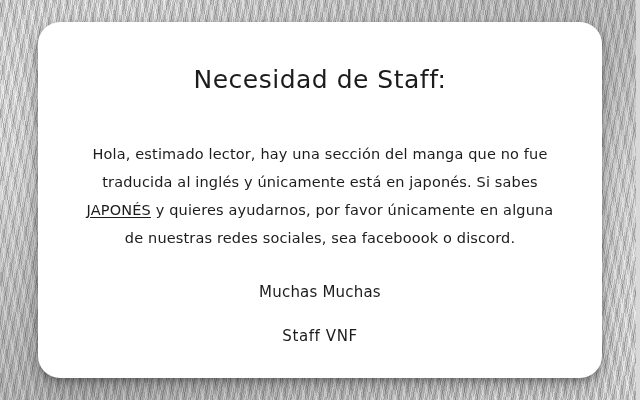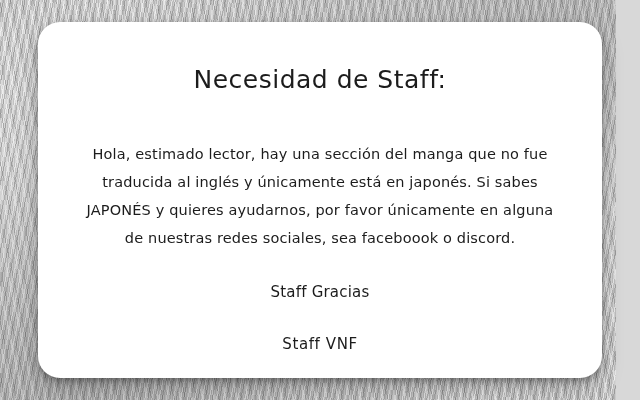--- a/index.html
+++ b/index.html
@@ -38,20 +38,21 @@
         rgba(70,70,70,0.22) 5px,
         rgba(70,70,70,0.22) 6px,
         rgba(0,0,0,0.00) 6px,
         rgba(0,0,0,0.00) 11px),
       repeating-linear-gradient(95deg,
         rgba(120,120,120,0.18) 0px,
         rgba(120,120,120,0.18) 1px,
         rgba(255,255,255,0.10) 1px,
         rgba(255,255,255,0.10) 2px),
       linear-gradient(180deg, #c9c9c9 0%, #dcdcdc 45%, #c4c4c4 100%);
+    padding-left: 20px;
   }
   #page::after {
     content: "";
     position: absolute;
     inset: 0;
     pointer-events: none;
     background:
       radial-gradient(ellipse at 50% 50%, rgba(255,255,255,0.35) 0%, rgba(255,255,255,0.0) 60%),
       radial-gradient(ellipse at 10% 95%, rgba(60,60,60,0.20) 0%, rgba(0,0,0,0) 55%),
       radial-gradient(ellipse at 92% 8%, rgba(60,60,60,0.18) 0%, rgba(0,0,0,0) 55%);
@@ -91,53 +92,54 @@
     text-align: center;
     font-family: "DejaVu Sans", sans-serif;
     font-size: 14.5px;
     color: #1c1c1c;
     line-height: 1.95;
     letter-spacing: 0.15px;
     padding: 0 4px;
   }
 
   .underlined {
+    text-decoration: underline;
     text-underline-offset: 2px;
   }
 
   .note-thanks {
     margin: 30px 0 0 0;
     text-align: center;
     font-family: "DejaVu Sans", sans-serif;
     font-size: 15px;
     color: #1c1c1c;
     letter-spacing: 0.2px;
   }
 
   .note-signature {
-    margin: 34px 0 0 0;
+    margin: 26px 0 0 0;
     text-align: center;
     font-family: "DejaVu Sans", sans-serif;
     font-size: 15px;
     color: #1c1c1c;
     letter-spacing: 0.6px;
   }
 </style>
 </head>
 <body>
 
 <div id="page">
 
   <div id="note-card">
 
     <h1 class="note-title">Necesidad de Staff:</h1>
 
     <p class="note-body">
       <span>Hola, estimado lector, hay una sección del manga que no fue traducida al inglés y únicamente está en japonés. Si sabes </span><span class="underlined">JAPONÉS</span><span> y quieres ayudarnos, por favor únicamente en alguna de nuestras redes sociales, sea faceboook o discord.</span>
     </p>
 
-    <p class="note-thanks">Staff Gracias</p>
+    <p class="note-thanks">Muchas Muchas</p>
 
     <p class="note-signature">Staff VNF</p>
 
   </div>
 
 </div>
 
 </body></html>

